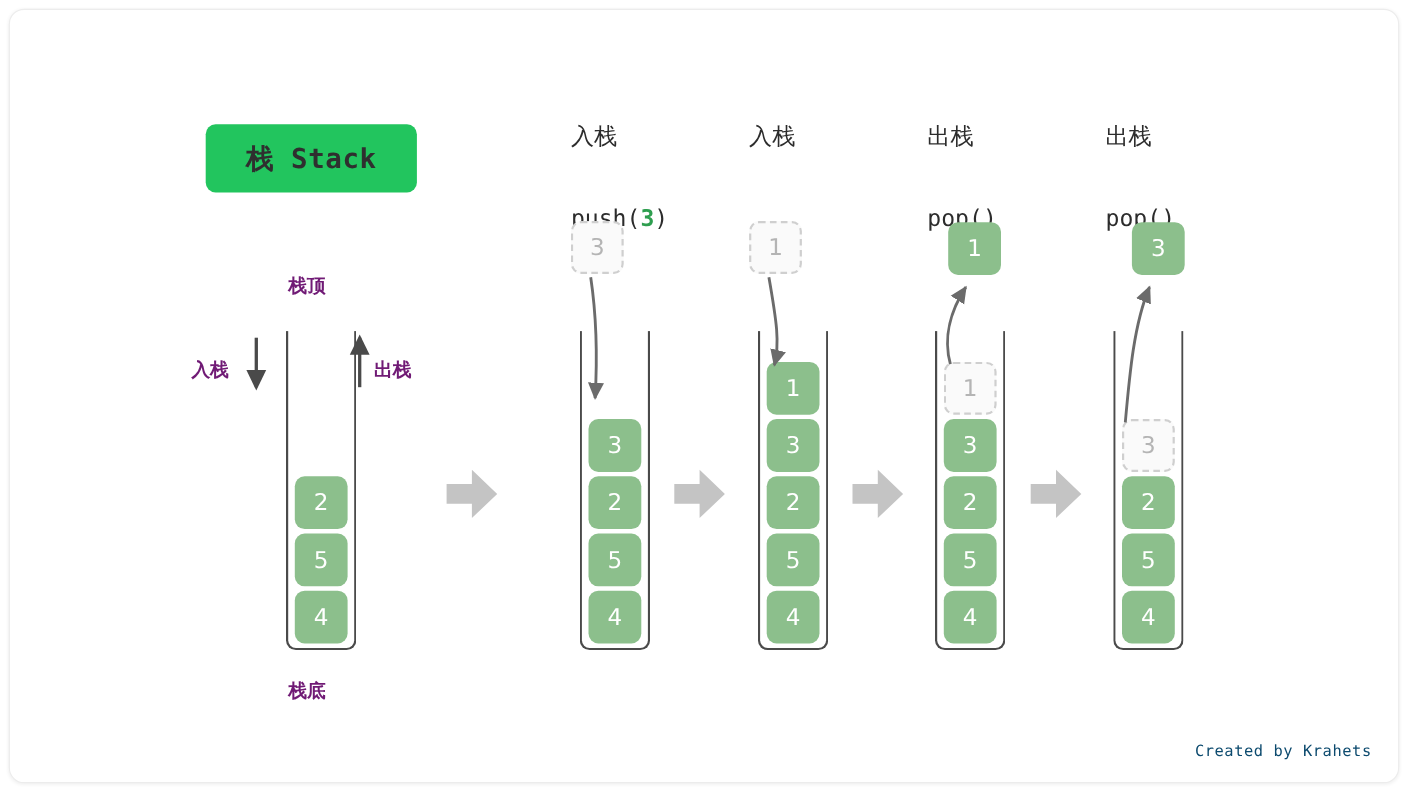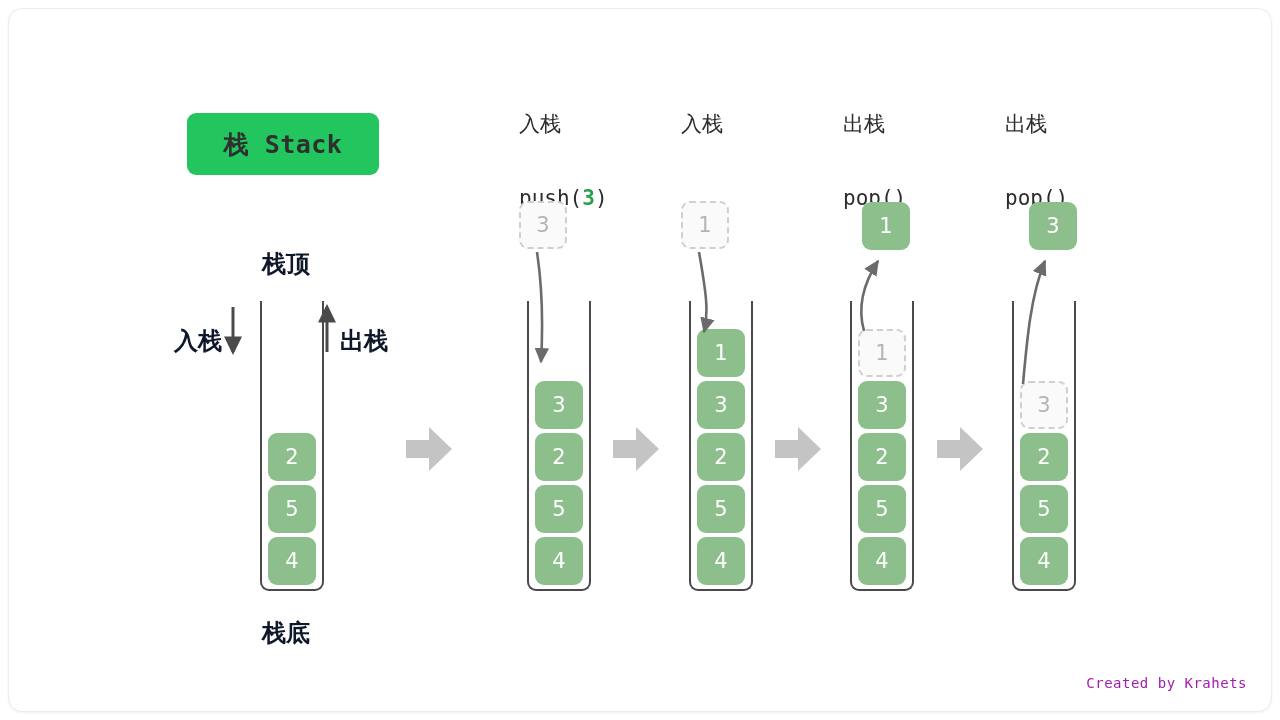--- a/index.html
+++ b/index.html
@@ -32,23 +32,23 @@
     font-size: 25px;
     font-weight: bold;
     color: #2f2f2f;
     letter-spacing: 0.5px;
   }
 
   
   .cn-label {
     position: absolute;
     font-family: Liberation Serif, serif;
-    font-size: 24px;
+    font-size: 17px;
     font-weight: bold;
-    color: #0f172a;
+    color: #701a75;
     white-space: nowrap;
   }
   #label-top  { left: 253px; top: 239px; }
   #label-bottom { left: 253px; top: 608px; }
   #label-push-side { left: 165px; top: 316px; }
   #label-pop-side  { left: 331px; top: 316px; }
 
   
   .step-head {
     position: absolute;
@@ -138,21 +138,21 @@
     width: 1262px; height: 702px;
     pointer-events: none;
   }
 
   
   #footer {
     position: absolute;
     right: 24px; bottom: 20px;
     font-family: "DejaVu Sans Mono", monospace;
     font-size: 14px;
-    color: #a21caf;
+    color: #0c4a6e;
     letter-spacing: 0.5px;
   }
 </style>
 </head>
 <body>
 
 <div id="card">
   <div class="stage">
 
     <div id="title-chip">栈 Stack</div>

